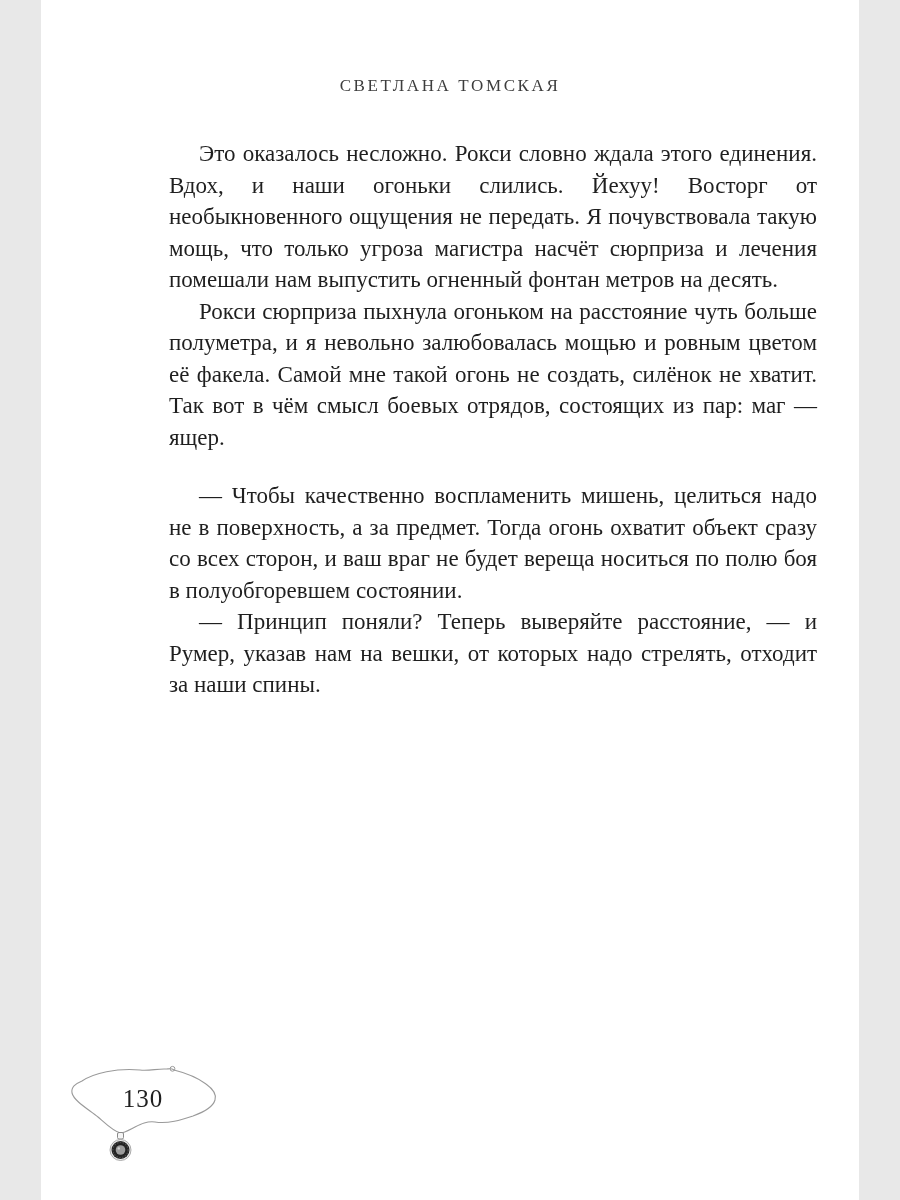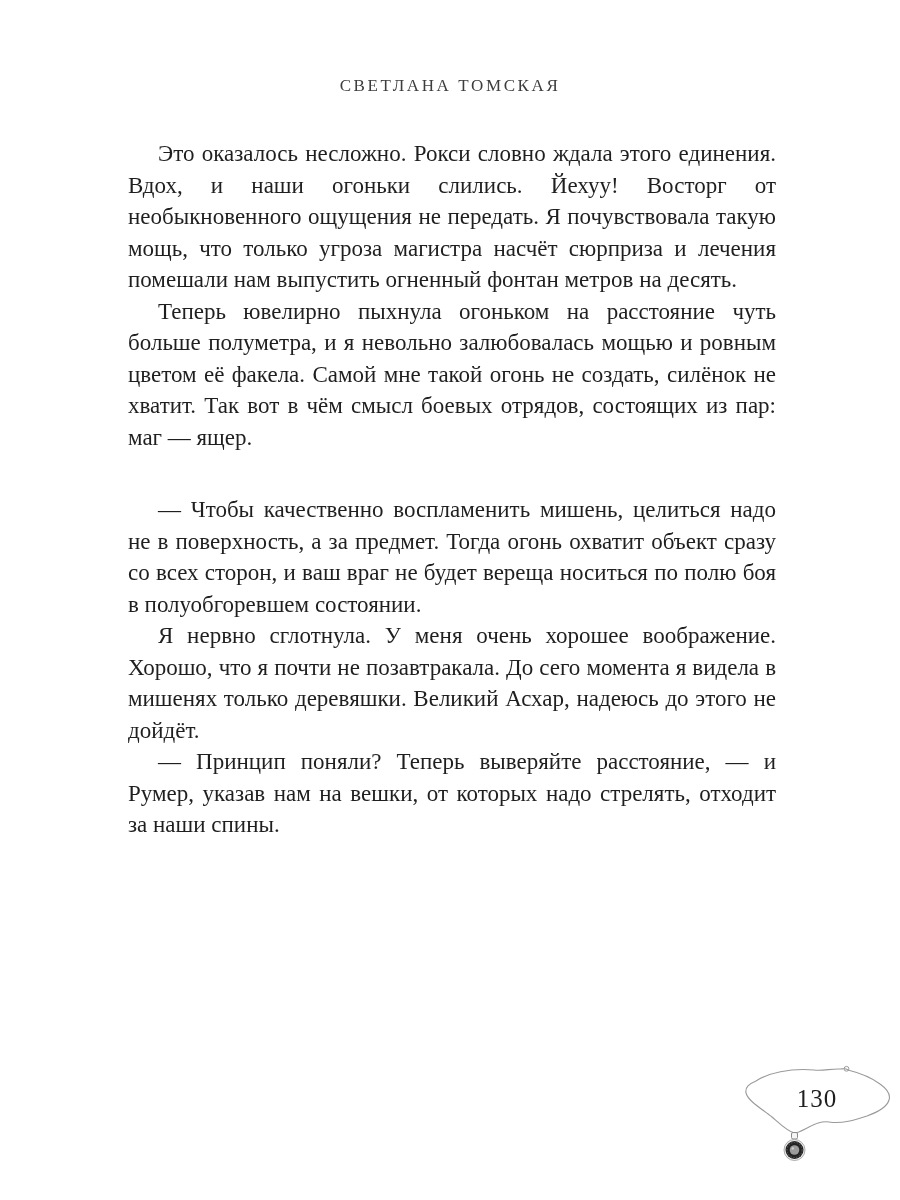--- a/index.html
+++ b/index.html
@@ -5,21 +5,21 @@
   :root{
     --text:#1f1f1f;
     --header-text:#3d3d3d;
     --ornament-line:#9a9a9a;
     --background:#ffffff;
   }
   *{box-sizing:border-box;}
   html,body{margin:0;padding:0;background:#e8e8e8;}
   .page{
     position:relative;
-    width:900px;height:1200px;
+    width:818px;height:1200px;
     margin:0 auto;
     background:var(--background);
     font-family:"Liberation Serif","DejaVu Serif",serif;
     overflow:hidden;
   }
   .running-head{
     position:absolute;
     top:76px;left:0;width:100%;
     text-align:center;
     font-size:17px;
@@ -32,25 +32,25 @@
     width:648px;
     font-size:23px;
     line-height:31.5px;
     text-align:justify;
     color:var(--text);
     hyphens:auto;
     -webkit-hyphens:auto;
   }
   .para{margin:0;text-indent:30px;}
   .para.no-indent{text-indent:0;}
-  .para.section-break{margin-top:41px;}
+  .para.section-break{margin-top:27px;}
   .footer{
     position:absolute;
-    top:1062px;left:0;width:100%;
-    display:flex;justify-content:flex-end;
+    top:1062px;left:13px;width:100%;
+    display:flex;justify-content:flex-start;
   }
   .ornament{width:172px;height:114px;display:block;}
   .ornament .chain{
     fill:none;
     stroke:var(--ornament-line);
     stroke-width:1.1;
     stroke-linejoin:round;
     stroke-linecap:round;
   }
   .ornament .page-num{
@@ -62,23 +62,22 @@
 </style>
 </head>
 <body>
 
 <div class="page">
 
   <div class="running-head">СВЕТЛАНА ТОМСКАЯ</div>
 
   <main class="text-block">
     <p class="para">Это оказалось несложно. Рокси словно ждала этого единения. Вдох, и наши огоньки слились. Йехуу! Восторг от необыкновенного ощущения не передать. Я почувствовала такую мощь, что только угроза магистра насчёт сюрприза и лечения помешали нам выпустить огненный фонтан метров на десять.</p>
-    <p class="para">Теперь ювелирно пыхнула огоньком на расстояние чуть больше полуметра, и я невольно залюбовалась мощью и ровным цветом её факела. Самой мне такой огонь не создать, силёнок не хватит. Так вот в чём смысл боевых отрядов, состоящих из пар: маг — ящер.</p>
+    <p class="para">Рокси сюрприза пыхнула огоньком на расстояние чуть больше полуметра, и я невольно залюбовалась мощью и ровным цветом её факела. Самой мне такой огонь не создать, силёнок не хватит. Так вот в чём смысл боевых отрядов, состоящих из пар: маг — ящер.</p>
     <p class="para section-break">— Чтобы качественно воспламенить мишень, целиться надо не в поверхность, а за предмет. Тогда огонь охватит объект сразу со всех сторон, и ваш враг не будет вереща носиться по полю боя в полуобгоревшем состоянии.</p>
-    <p class="para">Я нервно сглотнула. У меня очень хорошее воображение. Хорошо, что я почти не позавтракала. До сего момента я видела в мишенях только деревяшки. Великий Асхар, надеюсь до этого не дойдёт.</p>
     <p class="para">— Принцип поняли? Теперь выверяйте расстояние, — и Румер, указав нам на вешки, от которых надо стрелять, отходит за наши спины.</p>
   </main>
 
   <footer class="footer">
     <svg class="ornament" viewBox="0 0 172 114" xmlns="http://www.w3.org/2000/svg" aria-hidden="true">
 
       <path class="chain" d="M 28,19
                C 40,11 62,6 86,8
                C 94,9 102,7 110,7
                C 114,7.5 117,5.5 120,8

